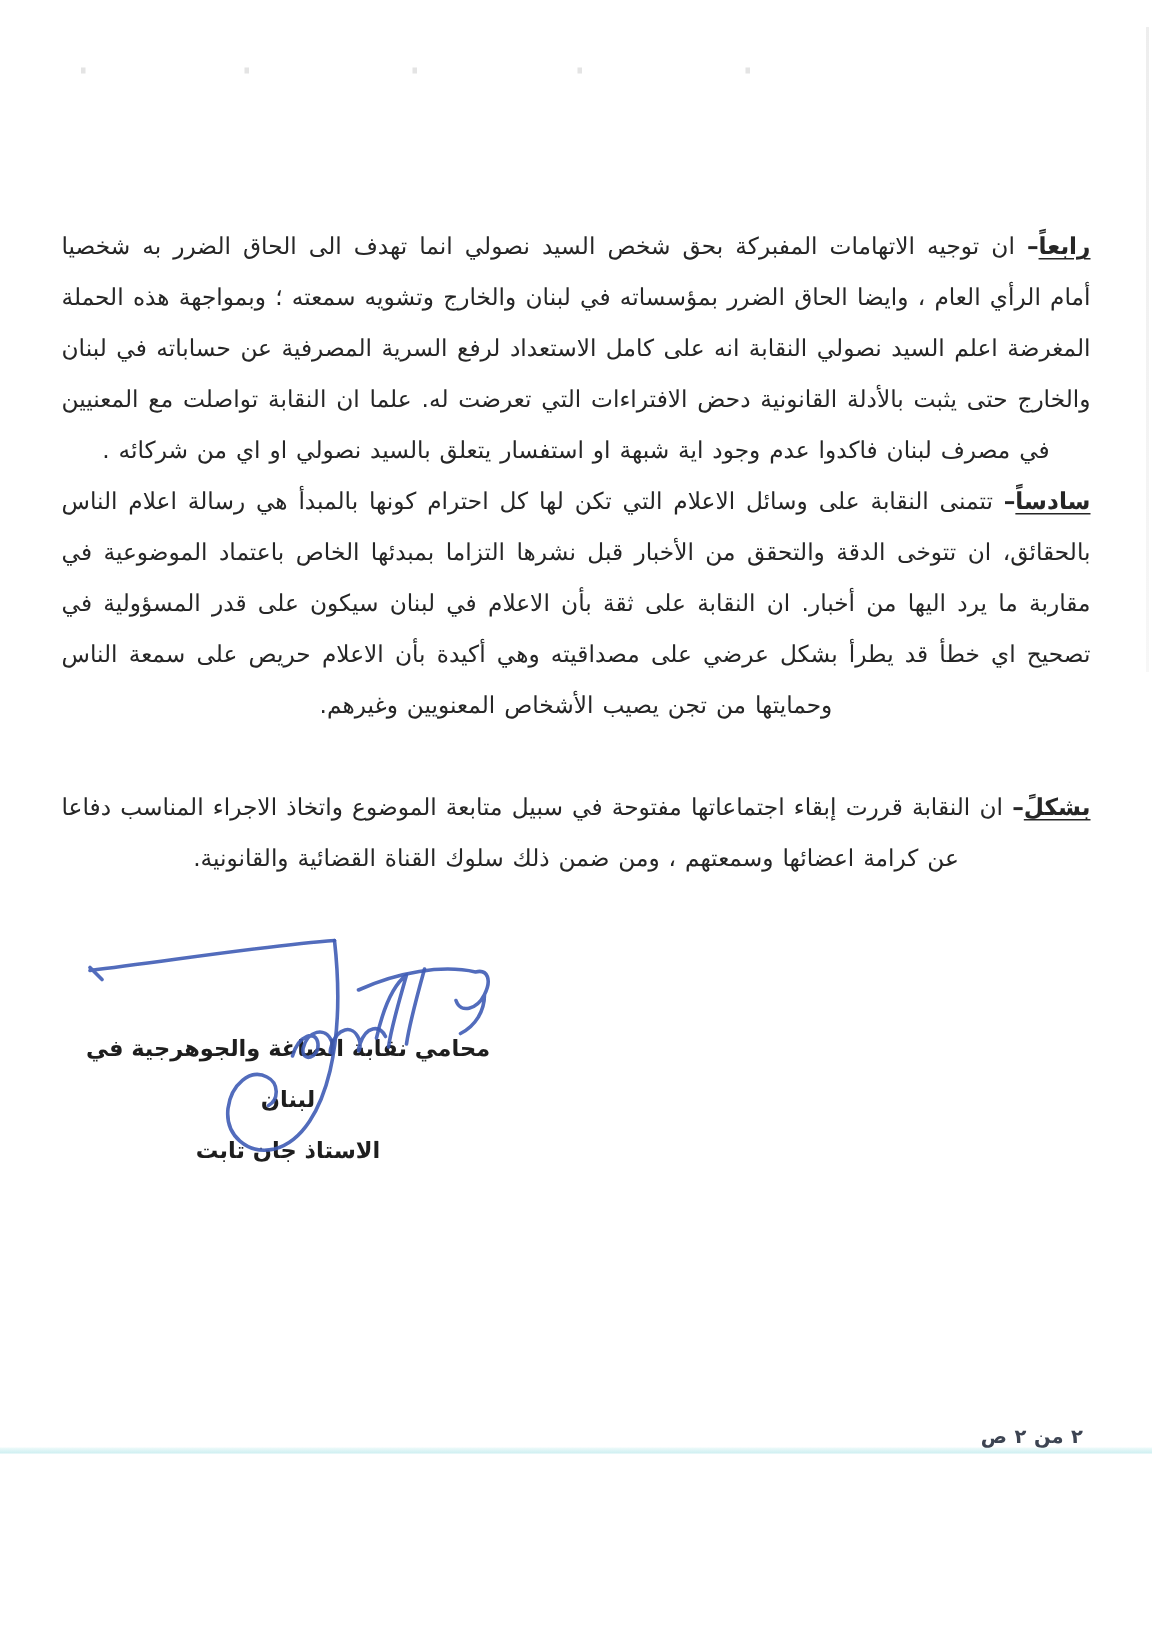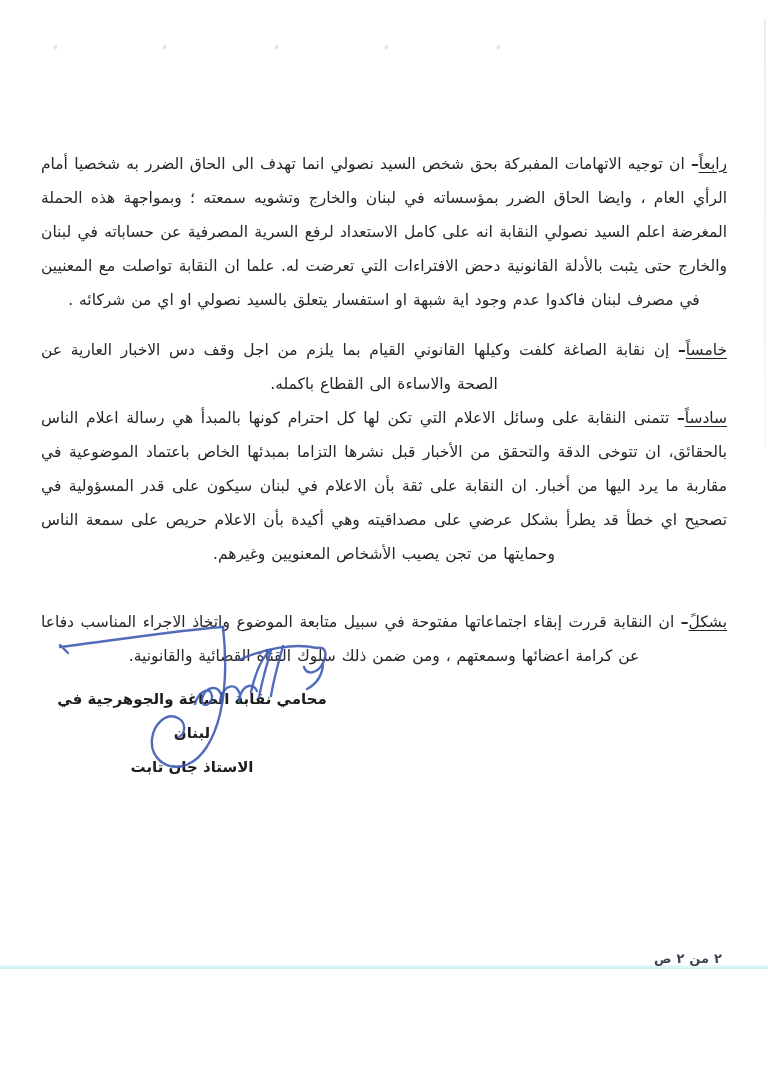--- a/index.html
+++ b/index.html
@@ -35,21 +35,21 @@
     line-height: 34px;
     text-align: justify;
     text-align-last: center;
     word-spacing: 1px;
     color: var(--body-text);
   }
   .para.gap-s { margin-top: 16px; }
   .para.gap-m { }
   .para.gap-l { margin-top: 34px; }
   .marker {
-    font-weight: normal;
+    font-weight: bold;
     text-decoration: underline;
     text-underline-offset: 3px;
   }
   .sep { font-weight: bold; }
 
   
   .sig-block {
     position: absolute;
     left: 52px; top: 682px; width: 280px;
     direction: rtl;
@@ -101,24 +101,20 @@
 <span class="scan-dot" style="left:275px"></span>
 <span class="scan-dot" style="left:385px"></span>
 <span class="scan-dot" style="left:497px"></span>
 <span class="scan-edge"></span>
 
 <div class="doc">
   <p class="para">
     <span class="marker">رابعاً</span><span class="sep">–</span>
     <span>ان توجيه الاتهامات المفبركة بحق شخص السيد نصولي انما تهدف الى الحاق الضرر به شخصيا أمام الرأي العام ، وايضا الحاق الضرر بمؤسساته في لبنان والخارج وتشويه سمعته ؛ وبمواجهة هذه الحملة المغرضة اعلم السيد نصولي النقابة انه على كامل الاستعداد لرفع السرية المصرفية عن حساباته في لبنان والخارج حتى يثبت بالأدلة القانونية دحض الافتراءات التي تعرضت له. علما ان النقابة تواصلت مع المعنيين في مصرف لبنان فاكدوا عدم وجود اية شبهة او استفسار يتعلق بالسيد نصولي او اي من شركائه .</span>
   </p>
-  <p class="para gap-s">
-    <span class="marker">خامساً</span><span class="sep">–</span>
-    <span>إن نقابة الصاغة كلفت وكيلها القانوني القيام بما يلزم من اجل وقف دس الاخبار العارية عن الصحة والاساءة الى القطاع باكمله.</span>
-  </p>
   <p class="para gap-m">
     <span class="marker">سادساً</span><span class="sep">–</span>
     <span>تتمنى النقابة على وسائل الاعلام التي تكن لها كل احترام كونها بالمبدأ هي رسالة اعلام الناس بالحقائق، ان تتوخى الدقة والتحقق من الأخبار قبل نشرها التزاما بمبدئها الخاص باعتماد الموضوعية في مقاربة ما يرد اليها من أخبار. ان النقابة على ثقة بأن الاعلام في لبنان سيكون على قدر المسؤولية في تصحيح اي خطأ قد يطرأ بشكل عرضي على مصداقيته وهي أكيدة بأن الاعلام حريص على سمعة الناس وحمايتها من تجن يصيب الأشخاص المعنويين وغيرهم.</span>
   </p>
   <p class="para gap-l">
     <span class="marker">بشكلً</span><span class="sep">–</span>
     <span>ان النقابة قررت إبقاء اجتماعاتها مفتوحة في سبيل متابعة الموضوع واتخاذ الاجراء المناسب دفاعا عن كرامة اعضائها وسمعتهم ، ومن ضمن ذلك سلوك القناة القضائية والقانونية.</span>
   </p>
 </div>
 

